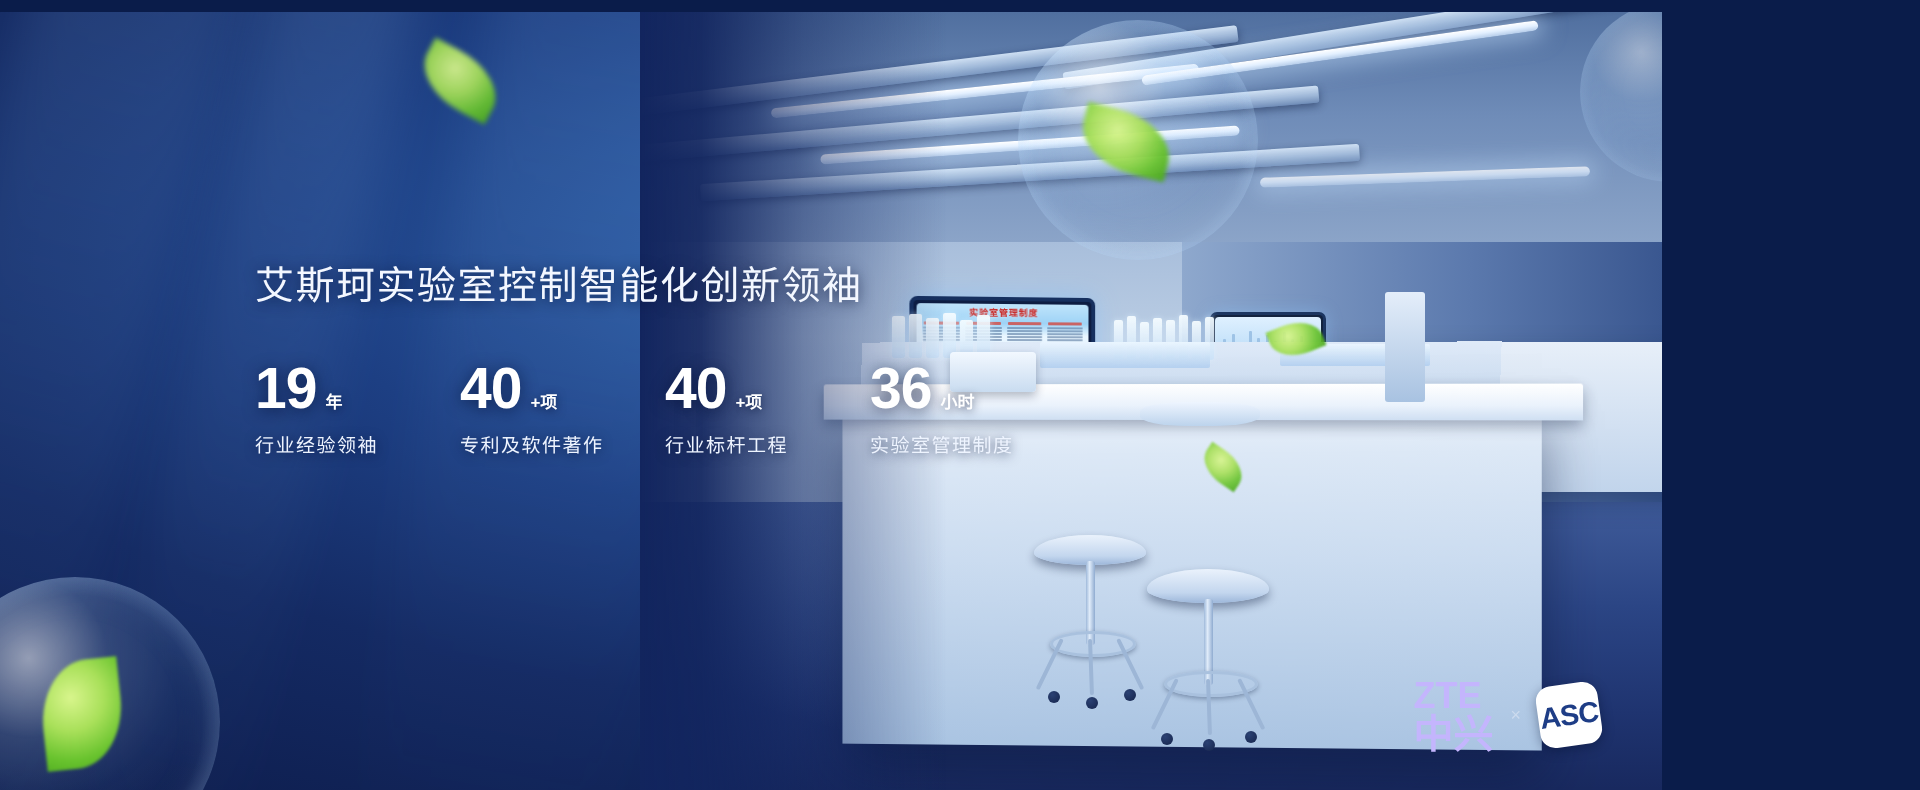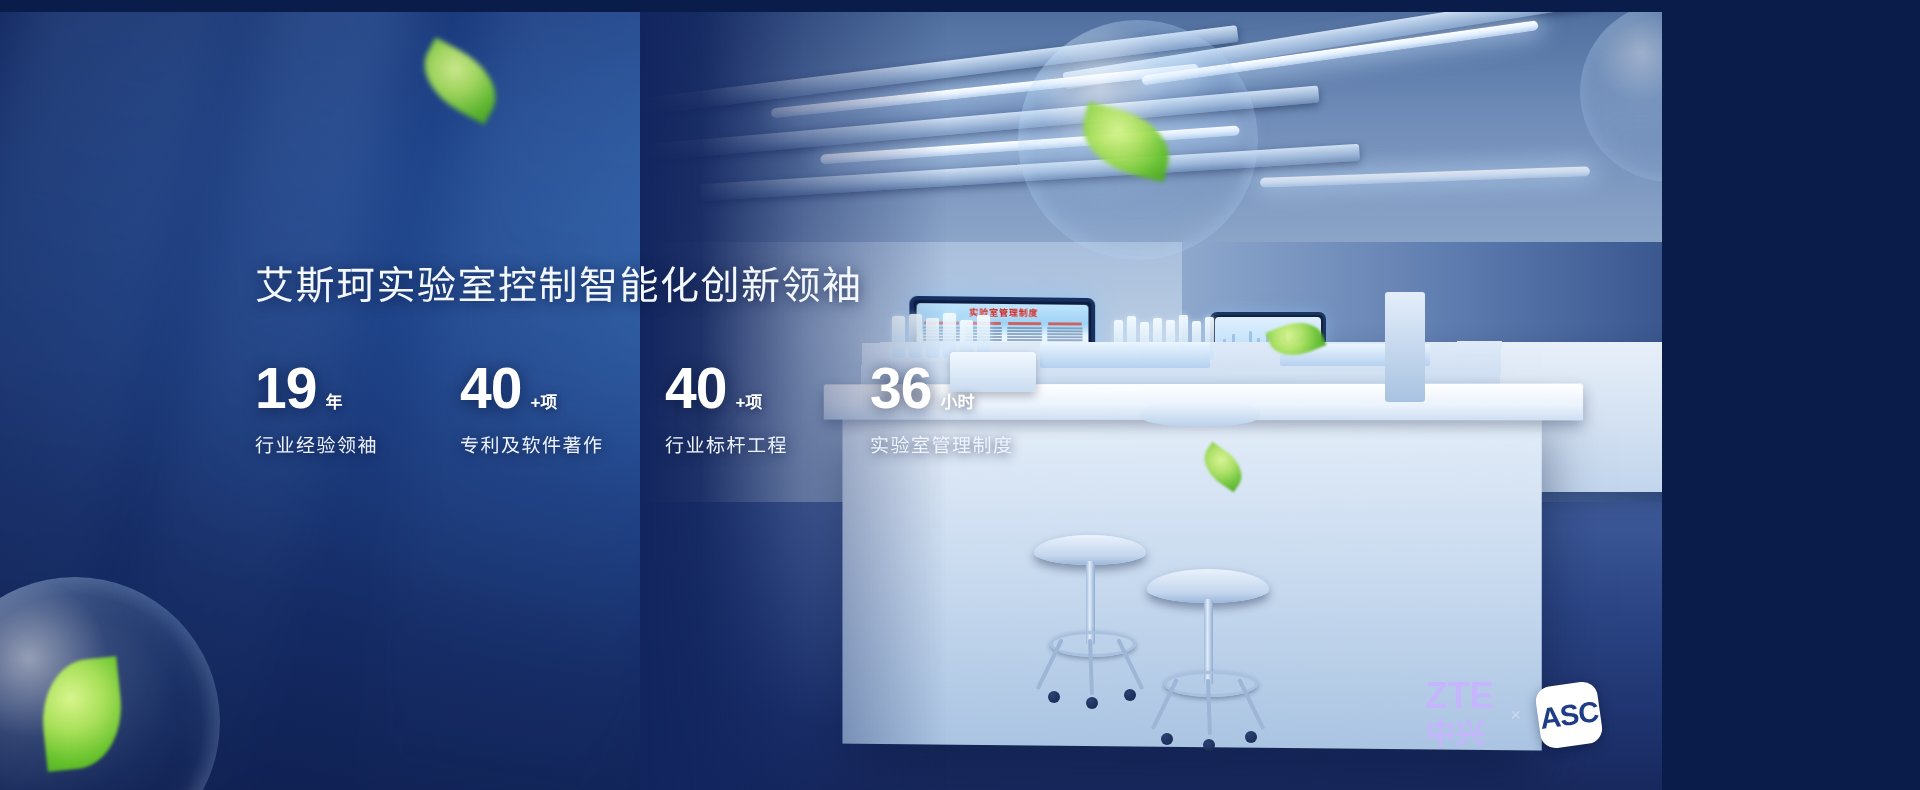--- a/index.html
+++ b/index.html
@@ -288,21 +288,21 @@
   .zte{
     display:flex;gap:2px;
     color:#c4b5fd;
     flex-direction:column;
   }
   .zte-en{
     font-size:36px;font-weight:bold;letter-spacing:0px;line-height:36px;
     font-family:"Liberation Sans",sans-serif;
   }
   .zte-cn{
-    font-size:30px;font-weight:bold;line-height:36px;letter-spacing:0px;
+    font-size:40px;font-weight:bold;line-height:36px;letter-spacing:0px;
     font-family:"Liberation Sans","DejaVu Sans",sans-serif;
   }
   .cross{
     color:#cfdcef;font-size:18px;line-height:18px;opacity:.9;
   }
   .asc{
     width:62px;height:62px;
     background:#ffffff;
     border-radius:15px;
     transform:rotate(-8deg);

